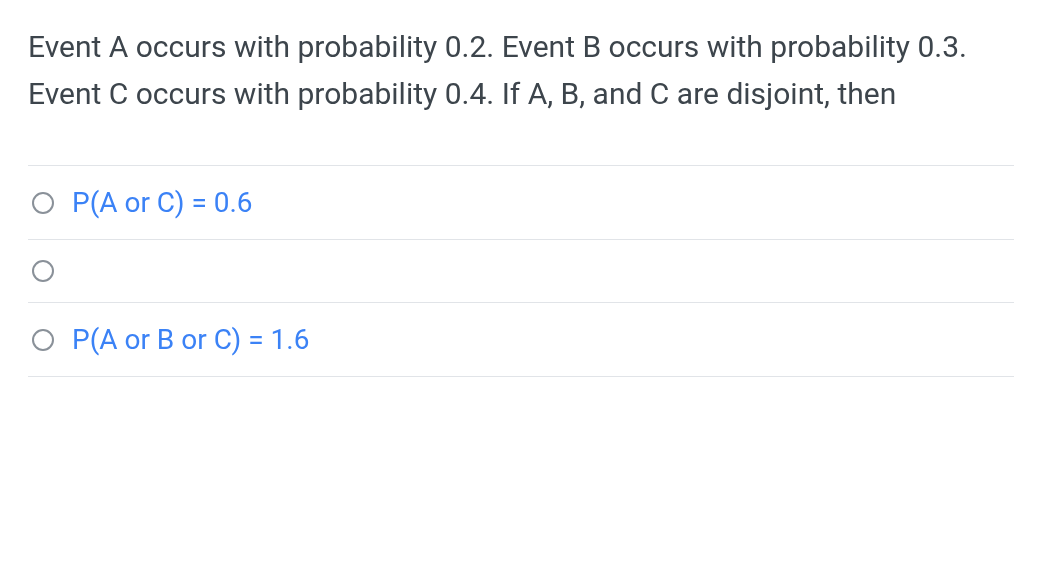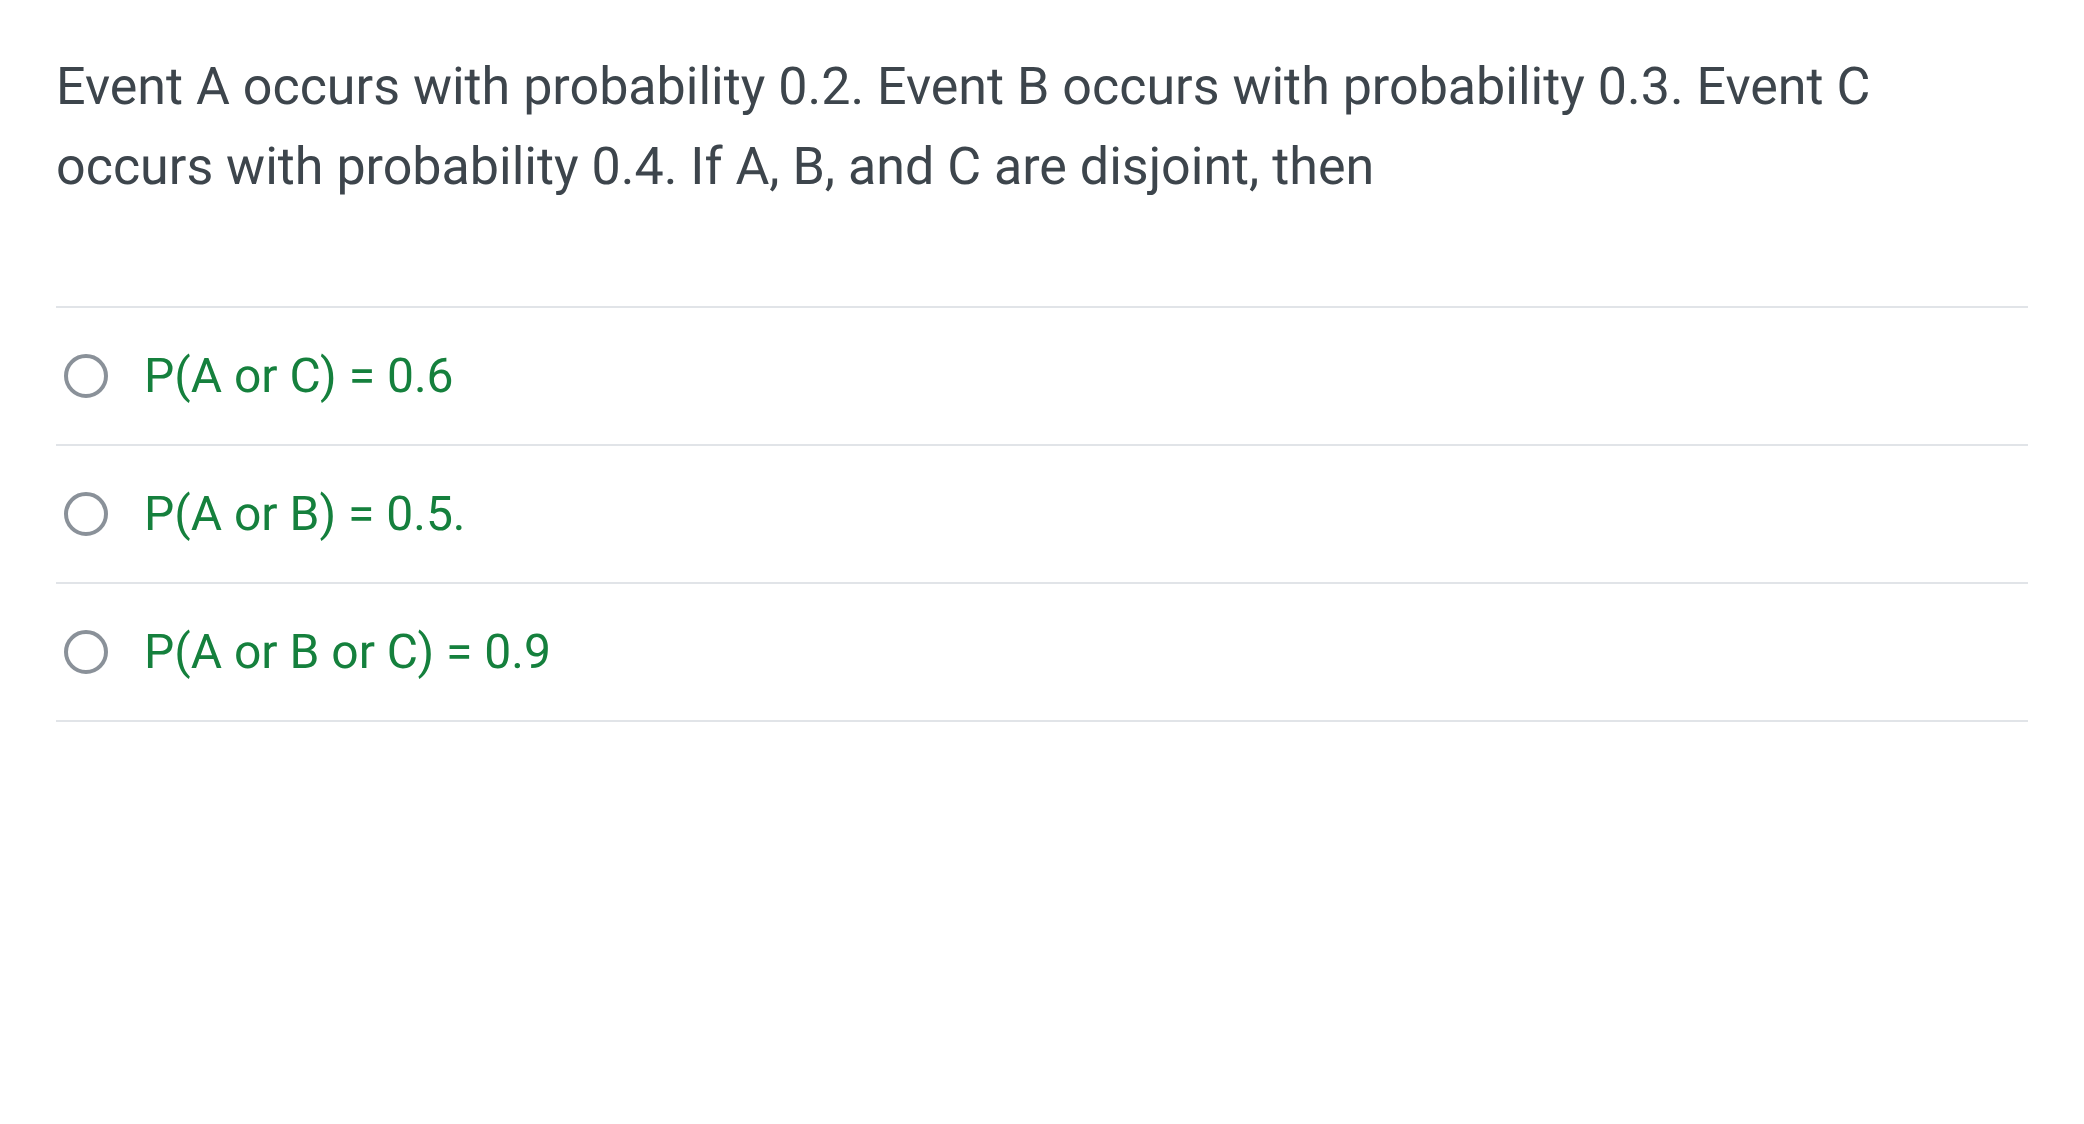--- a/index.html
+++ b/index.html
@@ -8,21 +8,21 @@
       box-sizing: border-box;
     }
     body {
       font-family: -apple-system, BlinkMacSystemFont, "Segoe UI", Roboto, "Helvetica Neue", Arial, sans-serif;
       background: #ffffff;
       padding: 24px 28px;
       color: #3d454c;
       width: 1042px;
     }
     .question-stem {
-      font-size: 26px;
+      font-size: 30px;
       line-height: 1.55;
       color: #3d454c;
       margin-bottom: 48px;
       font-weight: 400;
     }
     .options {
       border-top: 1px solid #e1e4e8;
     }
     .option-row {
       display: flex;
@@ -34,36 +34,35 @@
     }
     .radio {
       width: 22px;
       height: 22px;
       border: 2px solid #8a9199;
       border-radius: 50%;
       flex-shrink: 0;
       background: #fff;
     }
     .option-label {
-      font-size: 24px;
-      color: #15803d;
+      font-size: 28px;
+      color: #3b82f6;
       font-weight: 400;
     }
   </style>
 </head>
 <body>
 
 <div class="question-stem">Event A occurs with probability 0.2.   Event B occurs with probability 0.3.   Event C occurs with probability 0.4. If A, B, and C are disjoint, then</div>
 
 <div class="options">
   <div class="option-row">
     <span class="radio"></span>
     <span class="option-label">P(A or C) = 0.6</span>
   </div>
   <div class="option-row">
     <span class="radio"></span>
-    <span class="option-label">P(A or B) = 0.5.</span>
   </div>
   <div class="option-row">
     <span class="radio"></span>
-    <span class="option-label">P(A or B or C) = 0.9</span>
+    <span class="option-label">P(A or B or C) = 1.6</span>
   </div>
 </div>
 
 </body></html>

